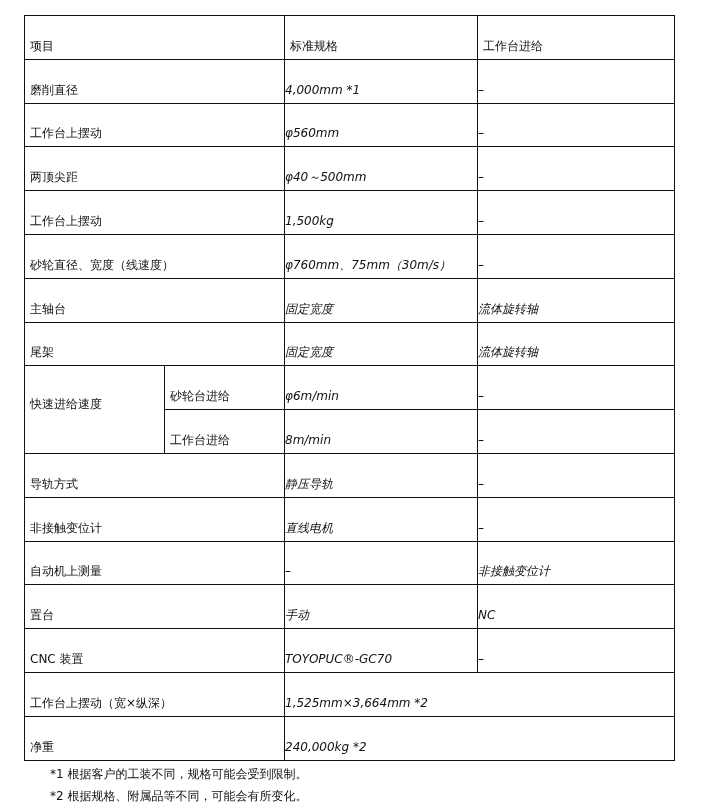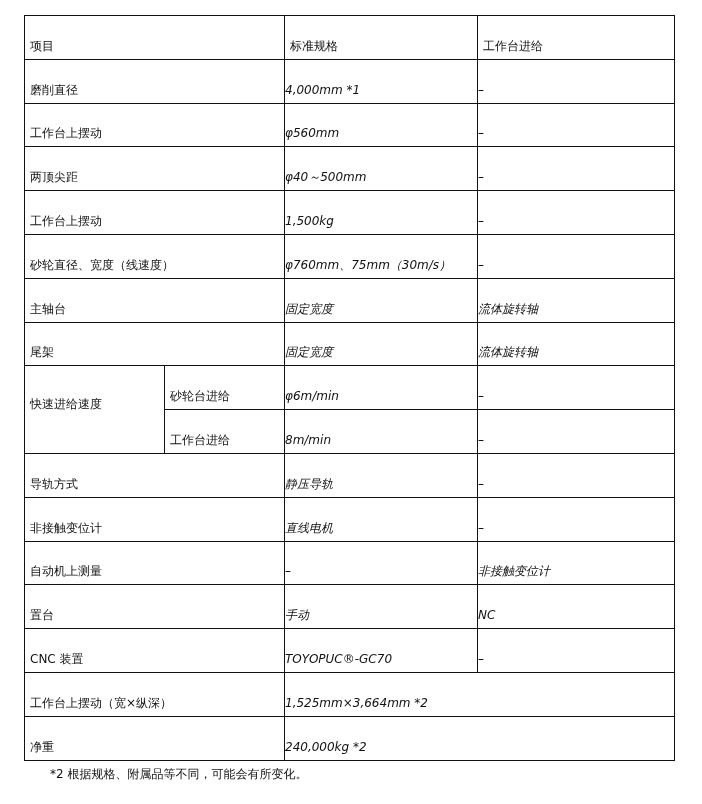--- a/index.html
+++ b/index.html
@@ -149,14 +149,15 @@
     <td colspan="2" class="c">1,525mm×3,664mm *2</td>
   </tr>
   <tr>
     <td colspan="2">净重</td>
     <td colspan="2" class="c">240,000kg *2</td>
   </tr>
 </tbody>
   </table>
 
 <div class="notes">
+  <div class="note">*1 根据客户的工装不同，规格可能会受到限制。</div>
   <div class="note">*2 根据规格、附属品等不同，可能会有所变化。</div>
 </div>
 
 </body></html>

